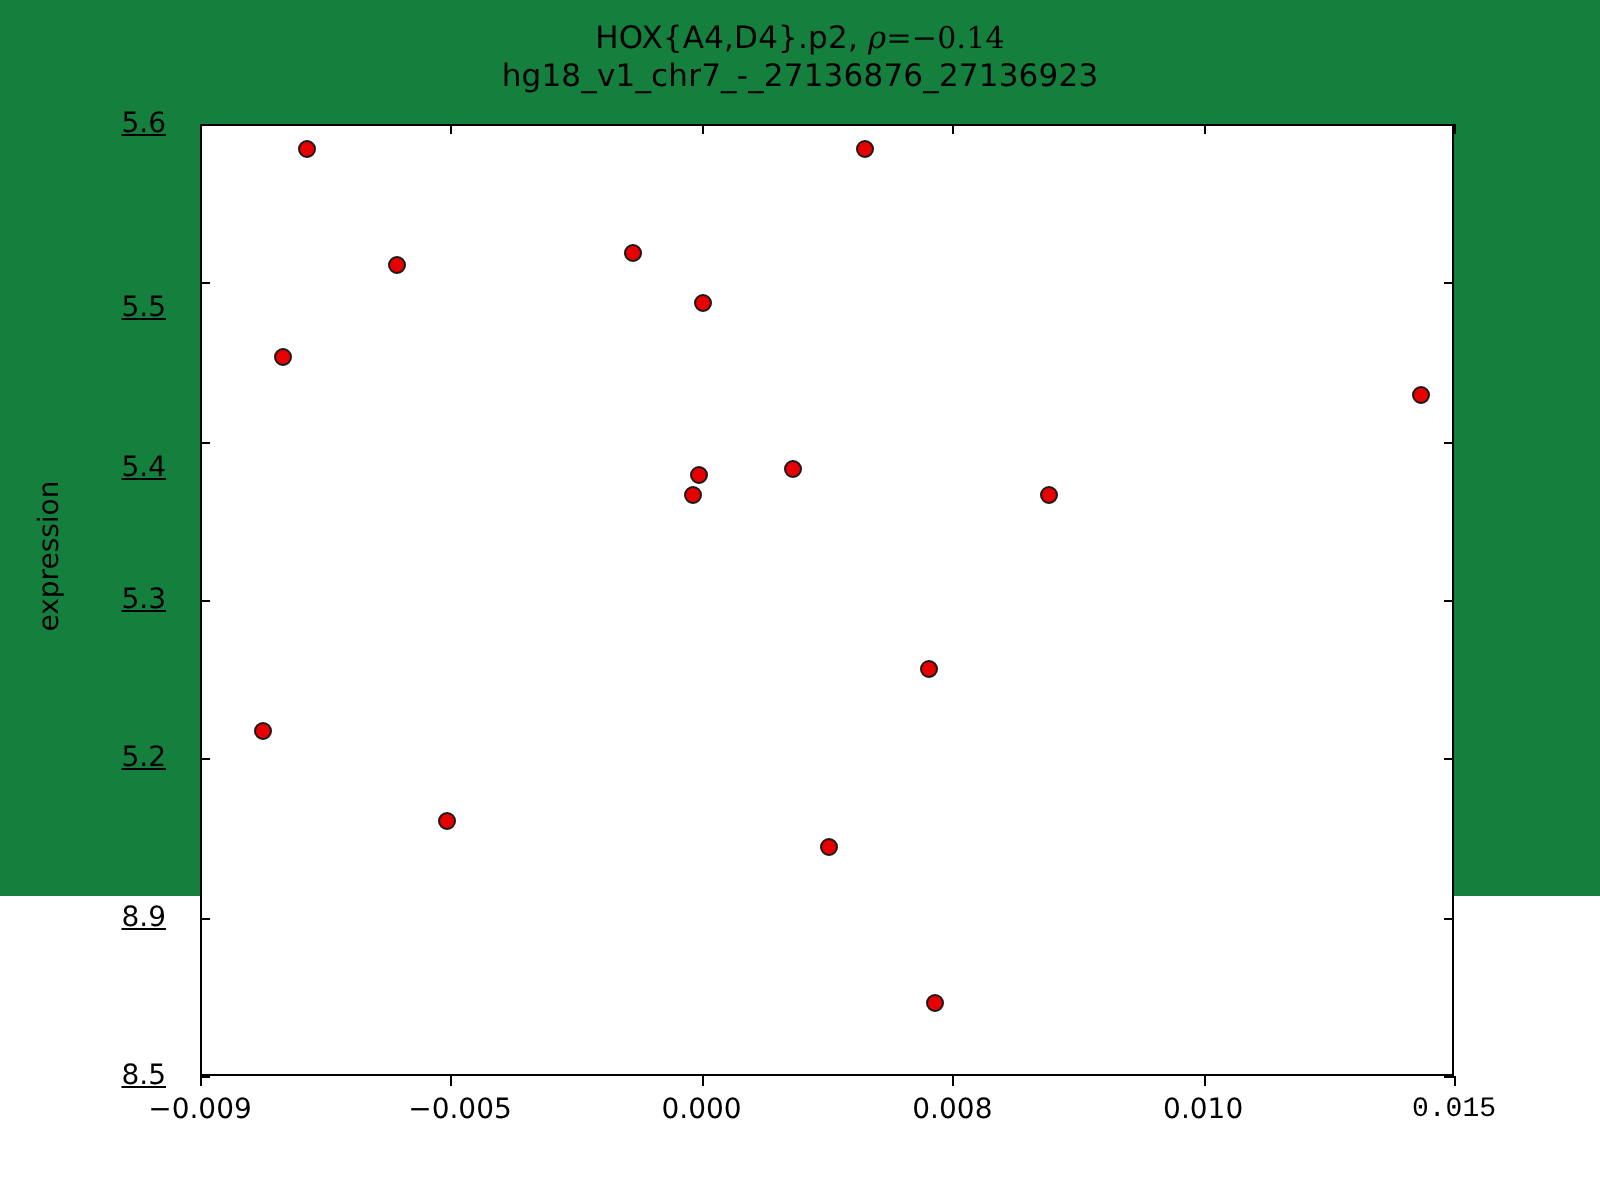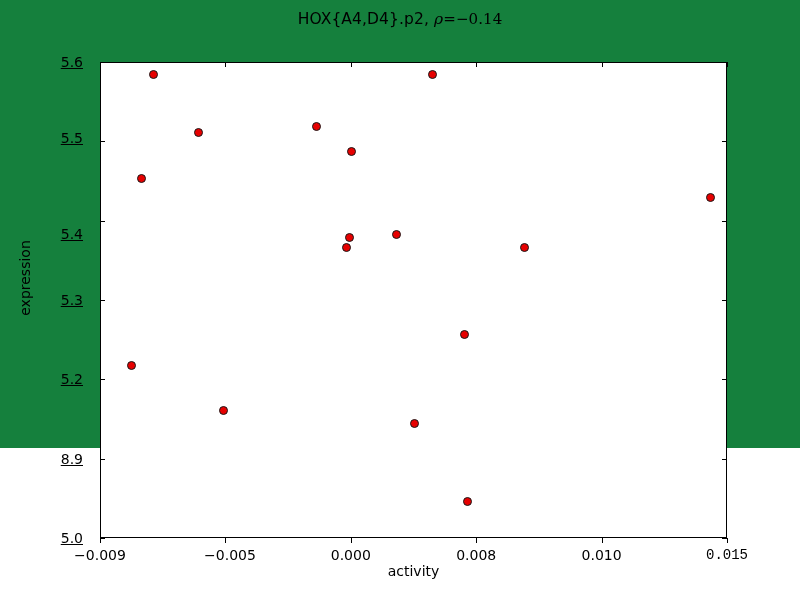--- a/index.html
+++ b/index.html
@@ -161,20 +161,21 @@
     transform-origin: center center;
   }
 </style>
 </head>
 <body>
 
 <div id="figure">
 
   <div id="title-block">
     <div class="title-line"><span>HOX{A4,D4}.p2, </span><span class="rho-sym">ρ</span><span class="rho-val">=−0.14</span></div>
+    <div class="title-line">hg18_v1_chr7_-_27136876_27136923</div>
   </div>
 
   <div id="plot-area">
     <div id="points-layer">
         <div class="point" style="left: 30.096px; top: 302.26px; background: rgb(230, 0, 0);"></div>
         <div class="point" style="left: 40.128px; top: 115.033px; background: rgb(230, 0, 0);"></div>
         <div class="point" style="left: 52.668px; top: 11.9px; background: rgb(230, 0, 0);"></div>
         <div class="point" style="left: 97.812px; top: 69.02px; background: rgb(230, 0, 0);"></div>
         <div class="point" style="left: 122.892px; top: 347.48px; background: rgb(230, 0, 0);"></div>
         <div class="point" style="left: 215.688px; top: 63.4667px; background: rgb(230, 0, 0);"></div>
@@ -225,25 +226,24 @@
   <div id="yticks-right">
       <div class="tick-y" style="top: 476px;"></div>
       <div class="tick-y" style="top: 396.667px;"></div>
       <div class="tick-y" style="top: 317.333px;"></div>
       <div class="tick-y" style="top: 238px;"></div>
       <div class="tick-y" style="top: 158.667px;"></div>
       <div class="tick-y" style="top: 79.3333px;"></div>
       <div class="tick-y" style="top: 0px;"></div>
     </div>
   <div id="ytick-labels">
-      <div class="ytick-label" style="top: 476px;">5.0</div>
+      <div class="ytick-label" style="top: 476px;">8.5</div>
       <div class="ytick-label" style="top: 396.667px;">8.9</div>
       <div class="ytick-label" style="top: 317.333px;">5.2</div>
       <div class="ytick-label" style="top: 238px;">5.3</div>
       <div class="ytick-label" style="top: 172px;">5.4</div>
-      <div class="ytick-label" style="top: 76px;">5.5</div>
+      <div class="ytick-label" style="top: 92px;">5.5</div>
       <div class="ytick-label" style="top: 0px;">5.6</div>
     </div>
 
-  <div id="xaxis-label">activity</div>
   <div id="yaxis-label">expression</div>
 
 </div>
 
 </body></html>

